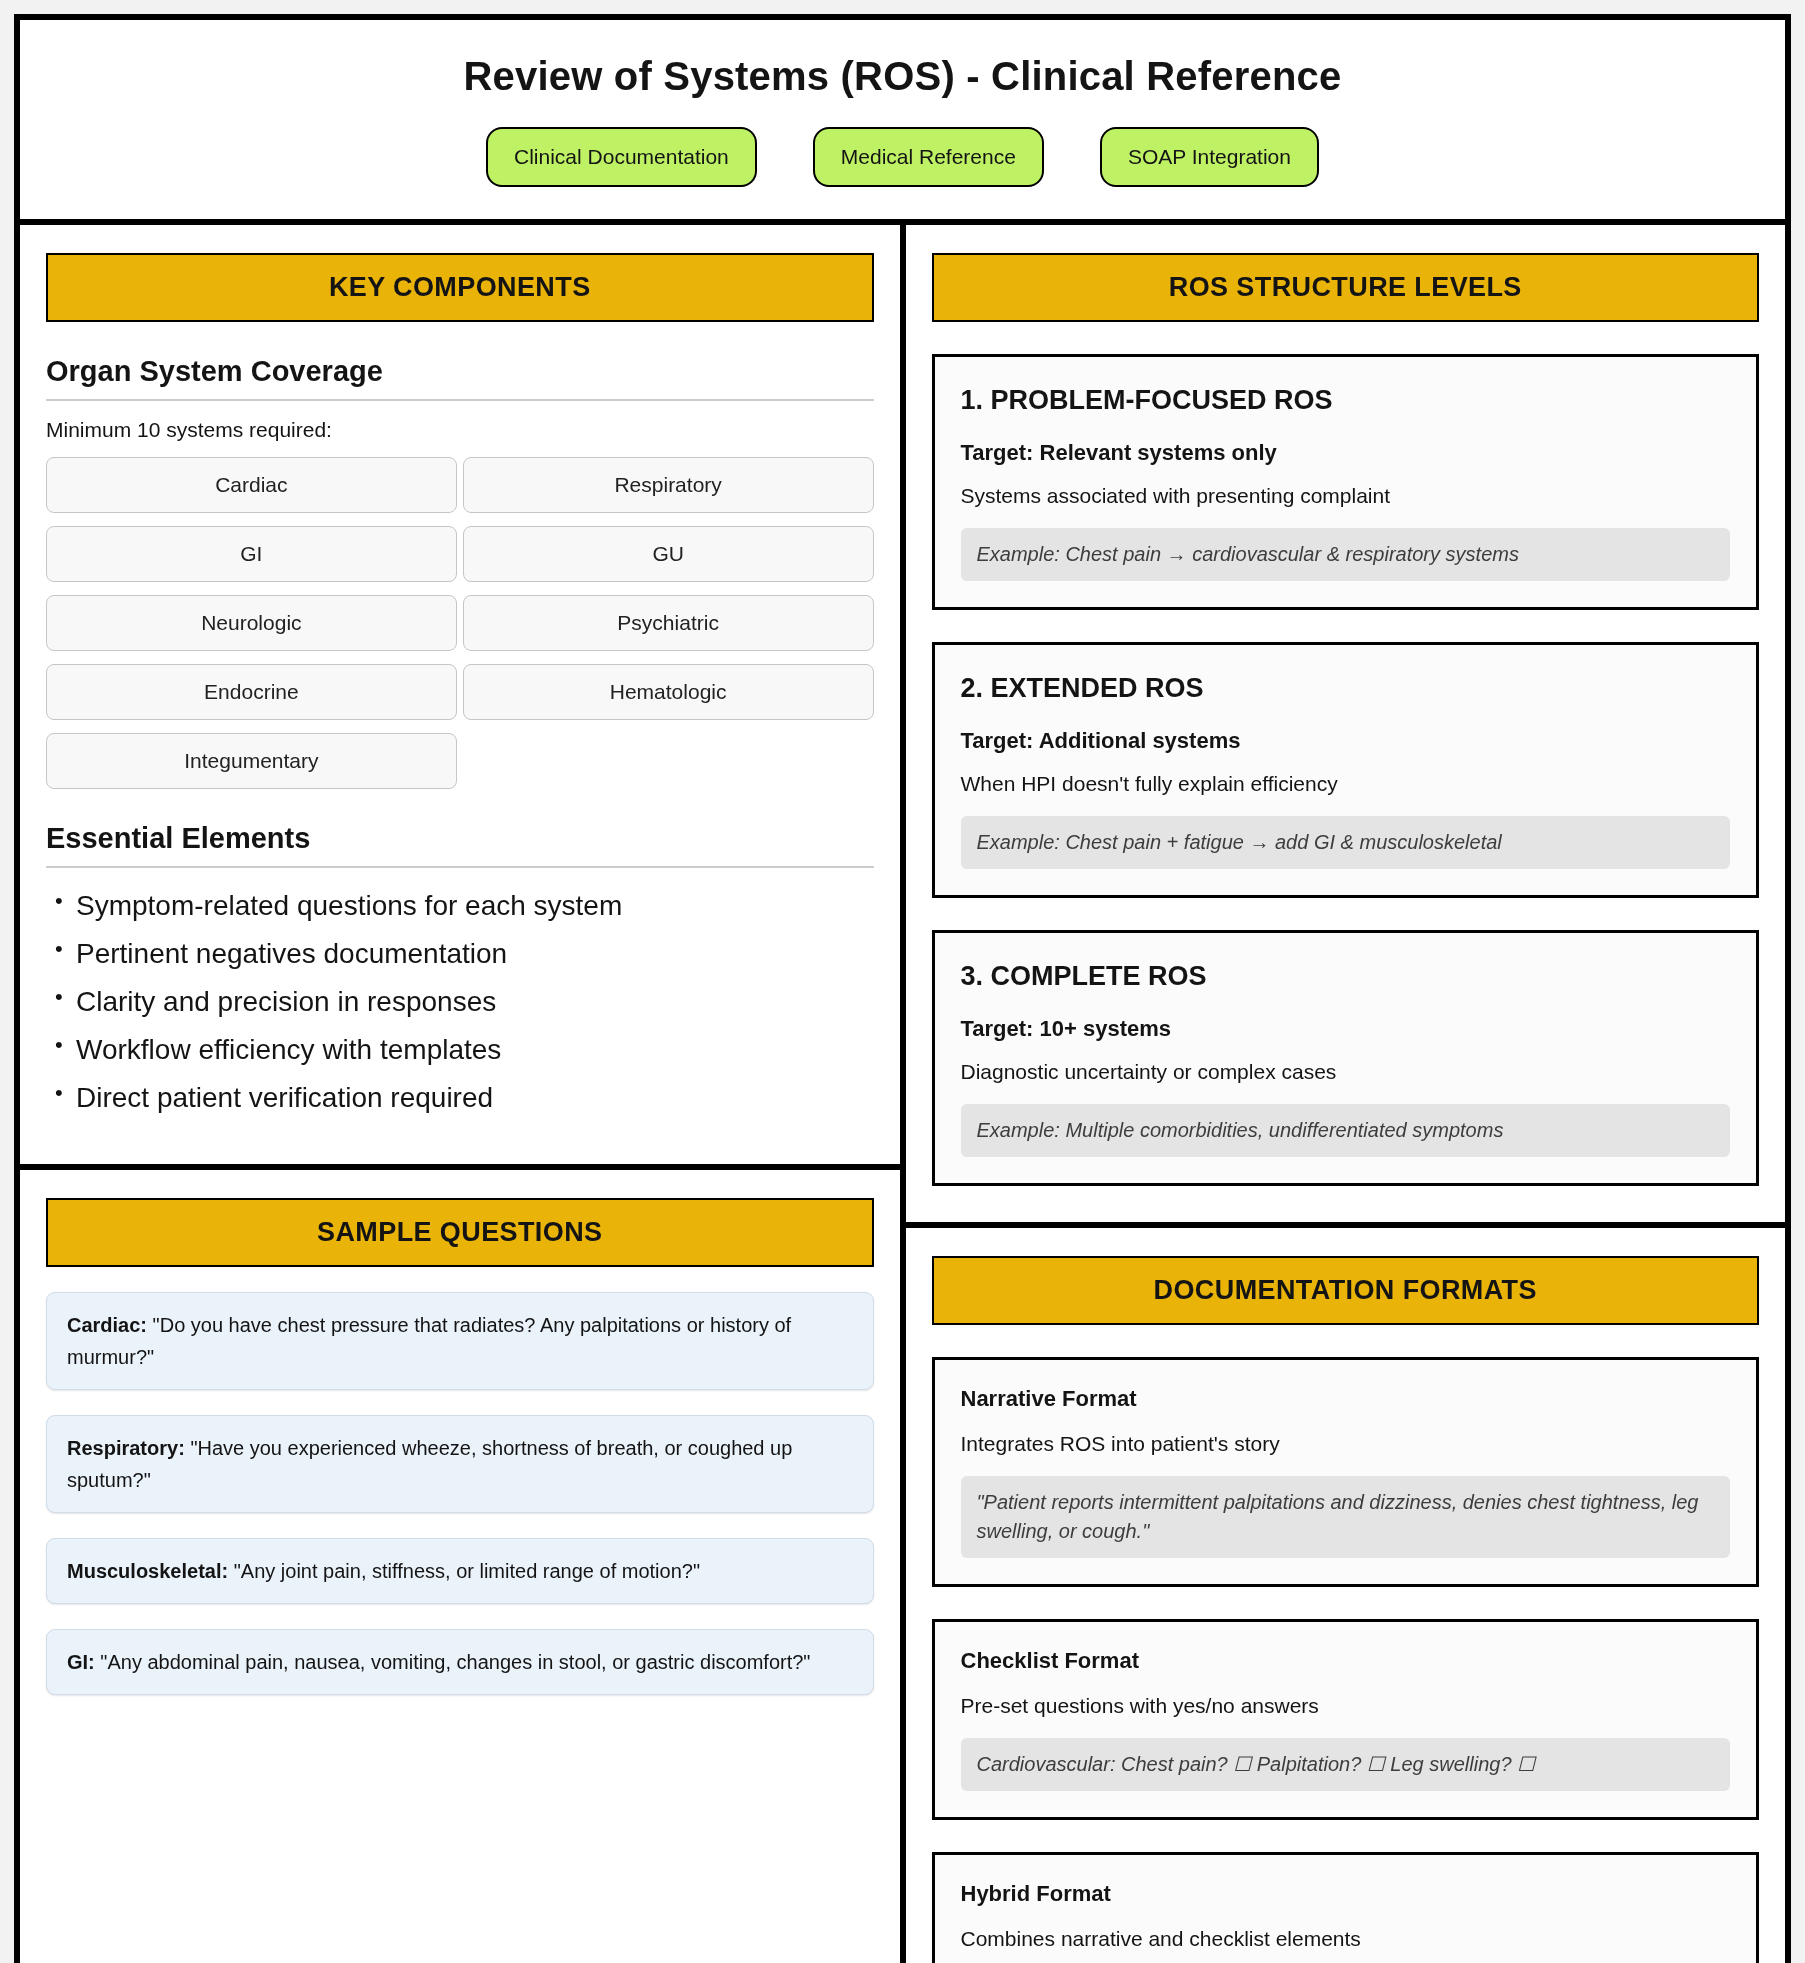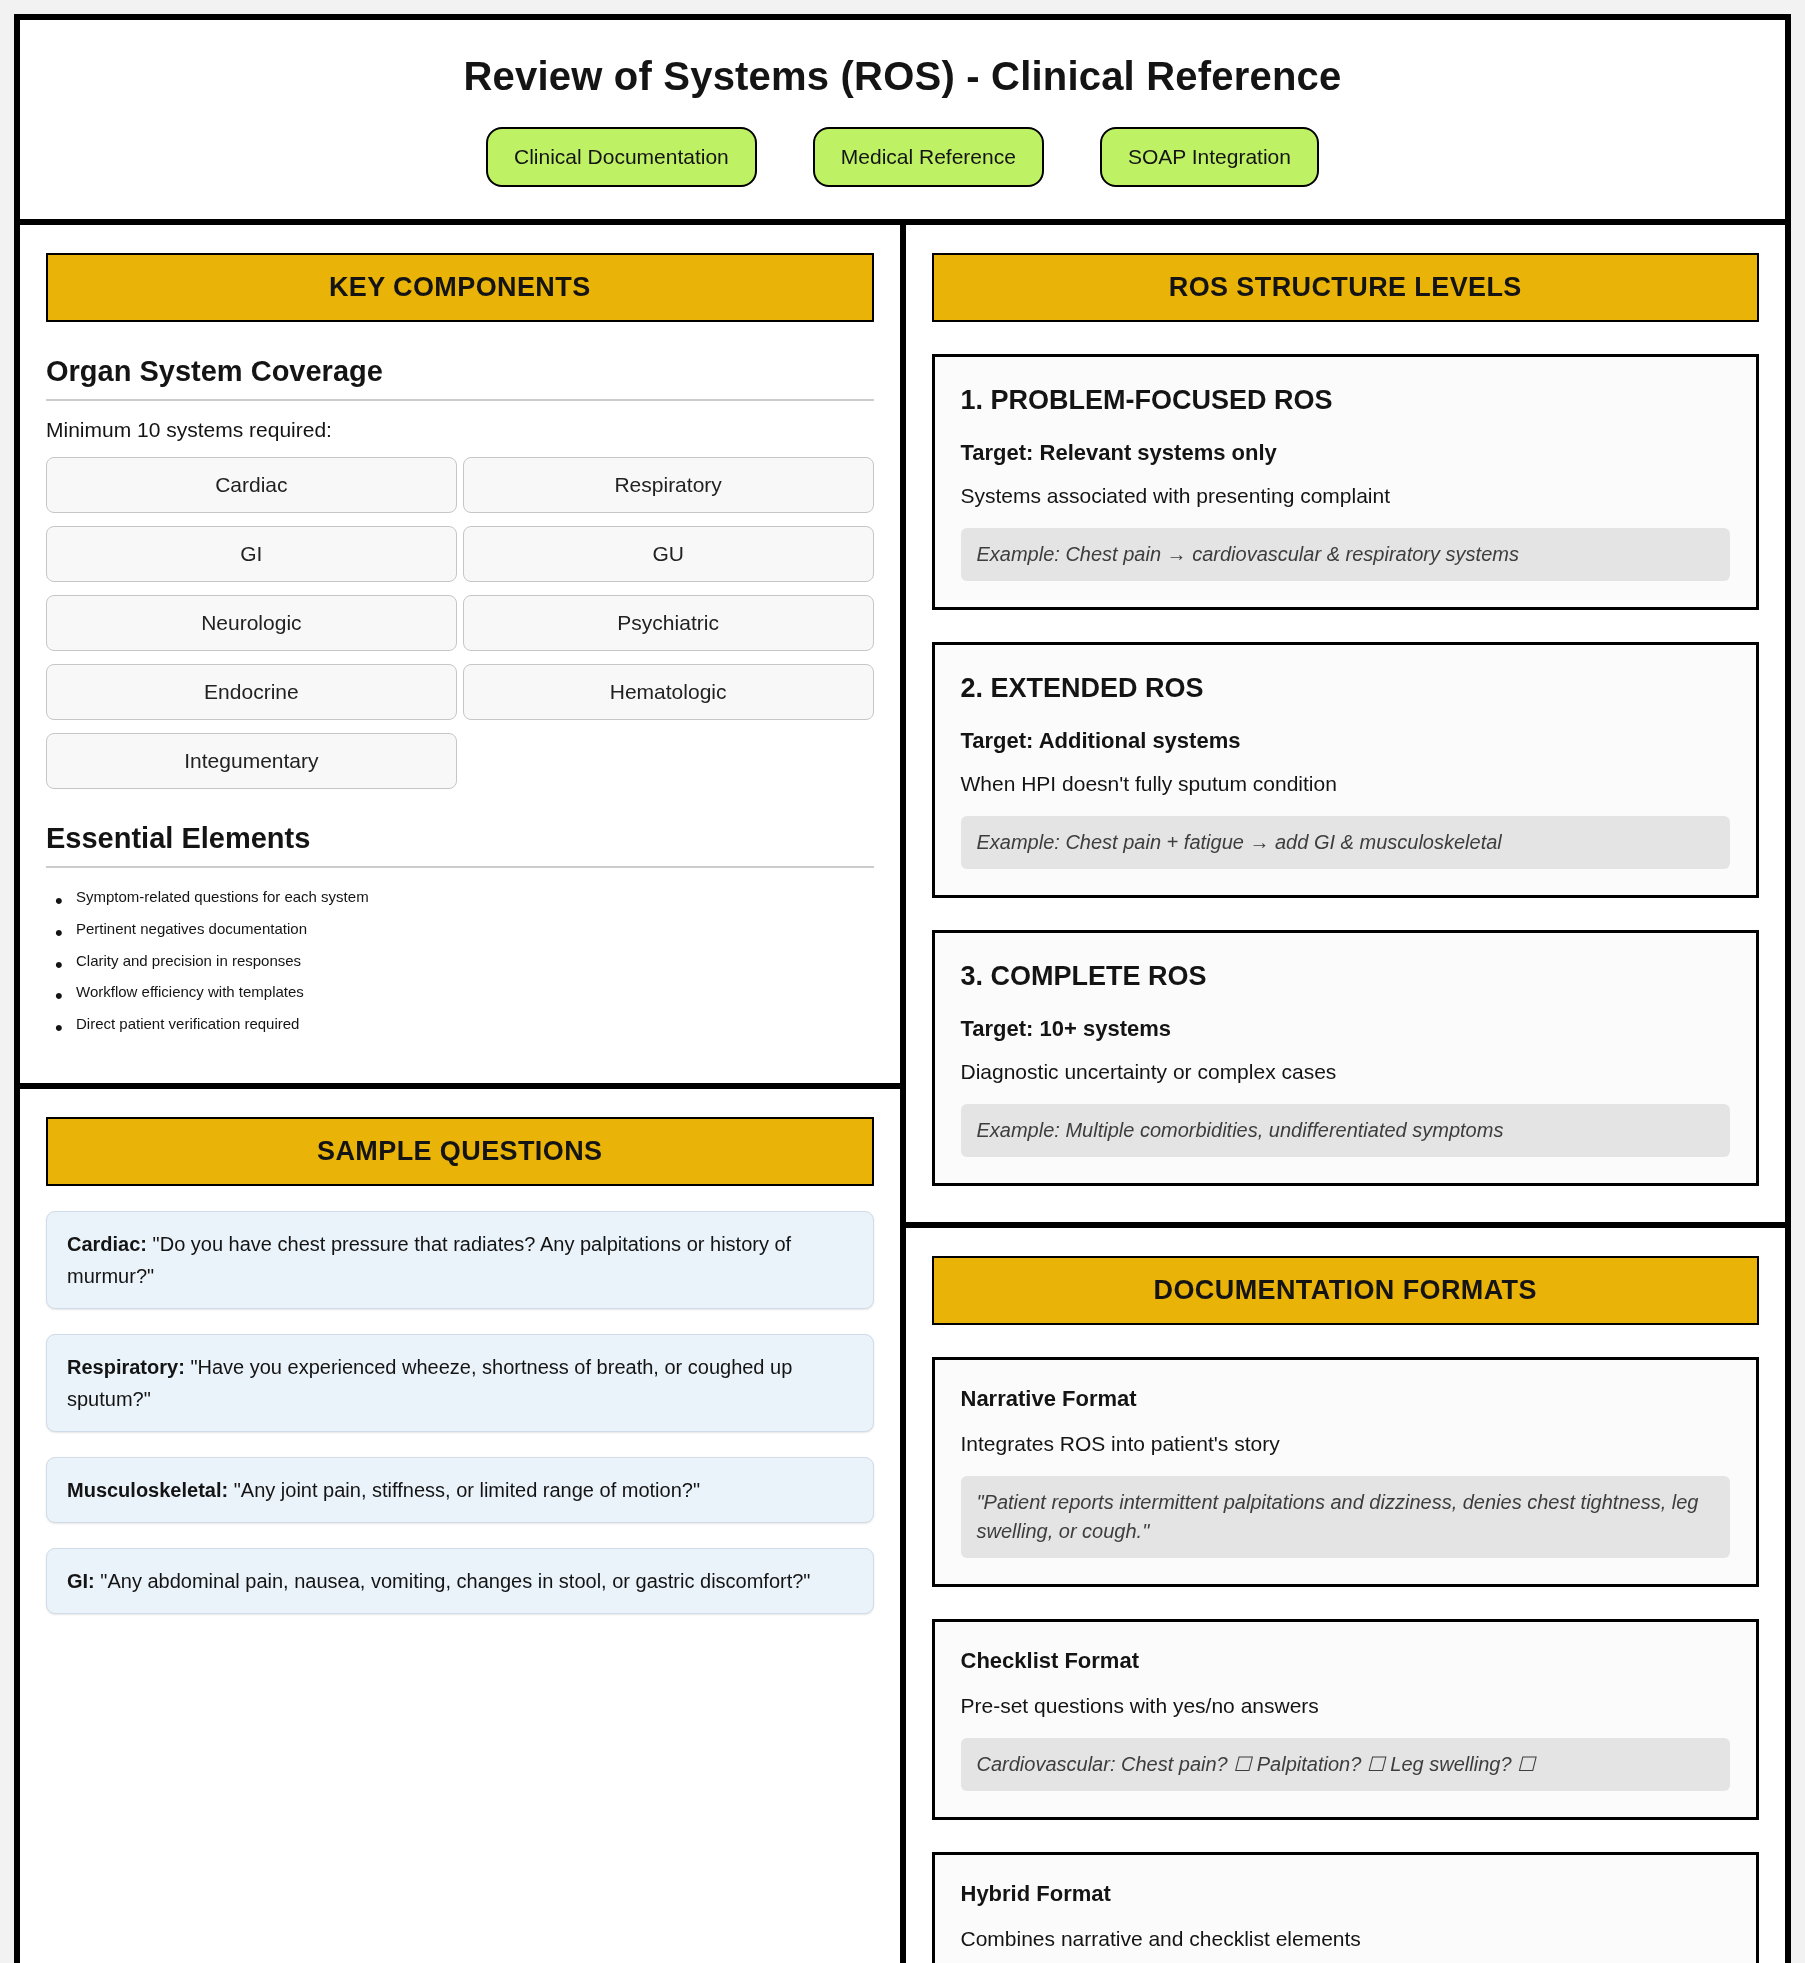--- a/index.html
+++ b/index.html
@@ -84,21 +84,21 @@
     border-radius: 8px;
     text-align: center;
     font-size: 21px;
     color: #222;
     padding: 15px 8px;
   }
   .bullets {
     list-style: none;
     margin: 20px 0 0;
     padding: 0;
-    font-size: 15px;
+    font-size: 28px;
   }
   .bullets li { position: relative; padding-left: 30px; margin-bottom: 13px; line-height: 1.25; }
   .bullets li::before {
     content: "\2022";
     position: absolute;
     left: 9px;
     top: -1px;
     font-size: 22px;
   }
 
@@ -213,21 +213,21 @@
         <div class="card">
           <div class="card-title">1. PROBLEM-FOCUSED ROS</div>
           <div class="card-target">Target: Relevant systems only</div>
           <div class="card-desc">Systems associated with presenting complaint</div>
           <div class="example-box">Example: Chest pain → cardiovascular &amp; respiratory systems</div>
         </div>
 
         <div class="card">
           <div class="card-title">2. EXTENDED ROS</div>
           <div class="card-target">Target: Additional systems</div>
-          <div class="card-desc">When HPI doesn't fully sputum condition</div>
+          <div class="card-desc">When HPI doesn't fully explain efficiency</div>
           <div class="example-box">Example: Chest pain + fatigue → add GI &amp; musculoskeletal</div>
         </div>
 
         <div class="card">
           <div class="card-title">3. COMPLETE ROS</div>
           <div class="card-target">Target: 10+ systems</div>
           <div class="card-desc">Diagnostic uncertainty or complex cases</div>
           <div class="example-box">Example: Multiple comorbidities, undifferentiated symptoms</div>
         </div>
       </div>

